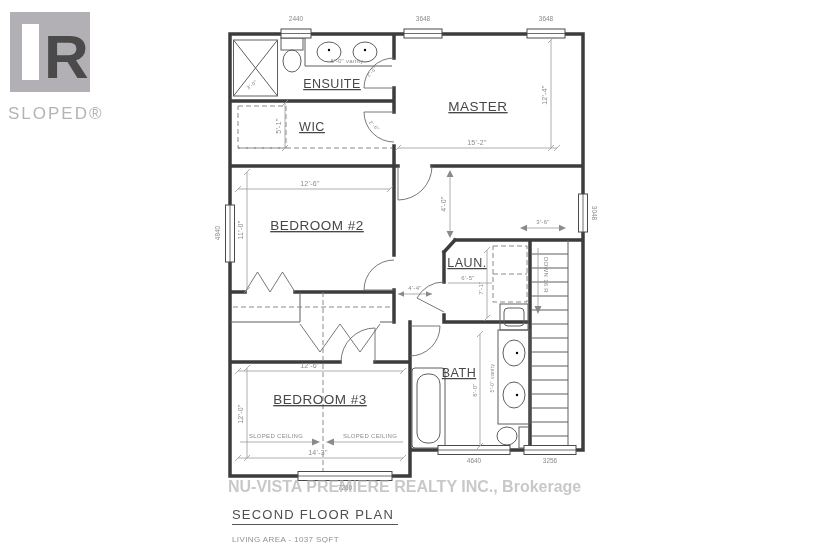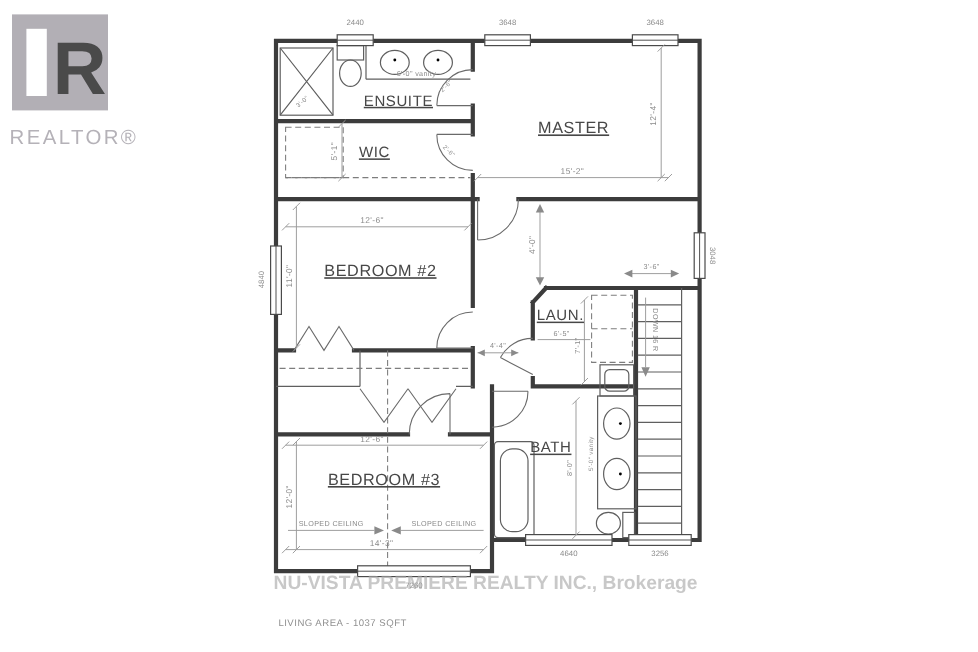--- a/index.html
+++ b/index.html
@@ -38,21 +38,21 @@
 <body>
 
 <div class="page">
 
   <div class="logo">
     <svg width="100" height="86" viewBox="0 0 100 86">
       <rect x="2" y="2" width="80" height="80" fill="#b2afb5"></rect>
       <rect x="14" y="14" width="17" height="56" fill="#ffffff"></rect>
       <text x="36" y="68" font-size="62" font-weight="bold" fill="#ffffff">R</text>
     </svg>
-    <div class="logo-text">REALTOR®</div>
+    <div class="logo-text">SLOPED®</div>
   </div>
 
   <svg class="plan-svg" width="815" height="543" viewBox="0 0 815 543">
 
     <g class="walls">
       <path d="M230,34 H583 V450 H410 V476 H230 Z
                M230,101 H394
                M230,166 H394
                M394,34 V58 M394,88 V112 M394,146 V166
                M394,166 H398 M432,166 H583
@@ -228,16 +228,17 @@
       <text class="win" transform="rotate(90 592,213)" x="592" y="213">3048</text>
       <text class="win" x="474" y="463">4640</text>
       <text class="win" x="550" y="463">3256</text>
       <text class="win" x="345" y="490">7260</text>
     </g>
   </svg>
 
   <div class="watermark">NU-VISTA PREMIERE REALTY INC., Brokerage</div>
 
   <div class="titleblock">
+    <div class="title">SECOND FLOOR PLAN</div>
     <div class="subtitle">LIVING AREA - 1037 SQFT</div>
   </div>
 
 </div>
 
 </body></html>

